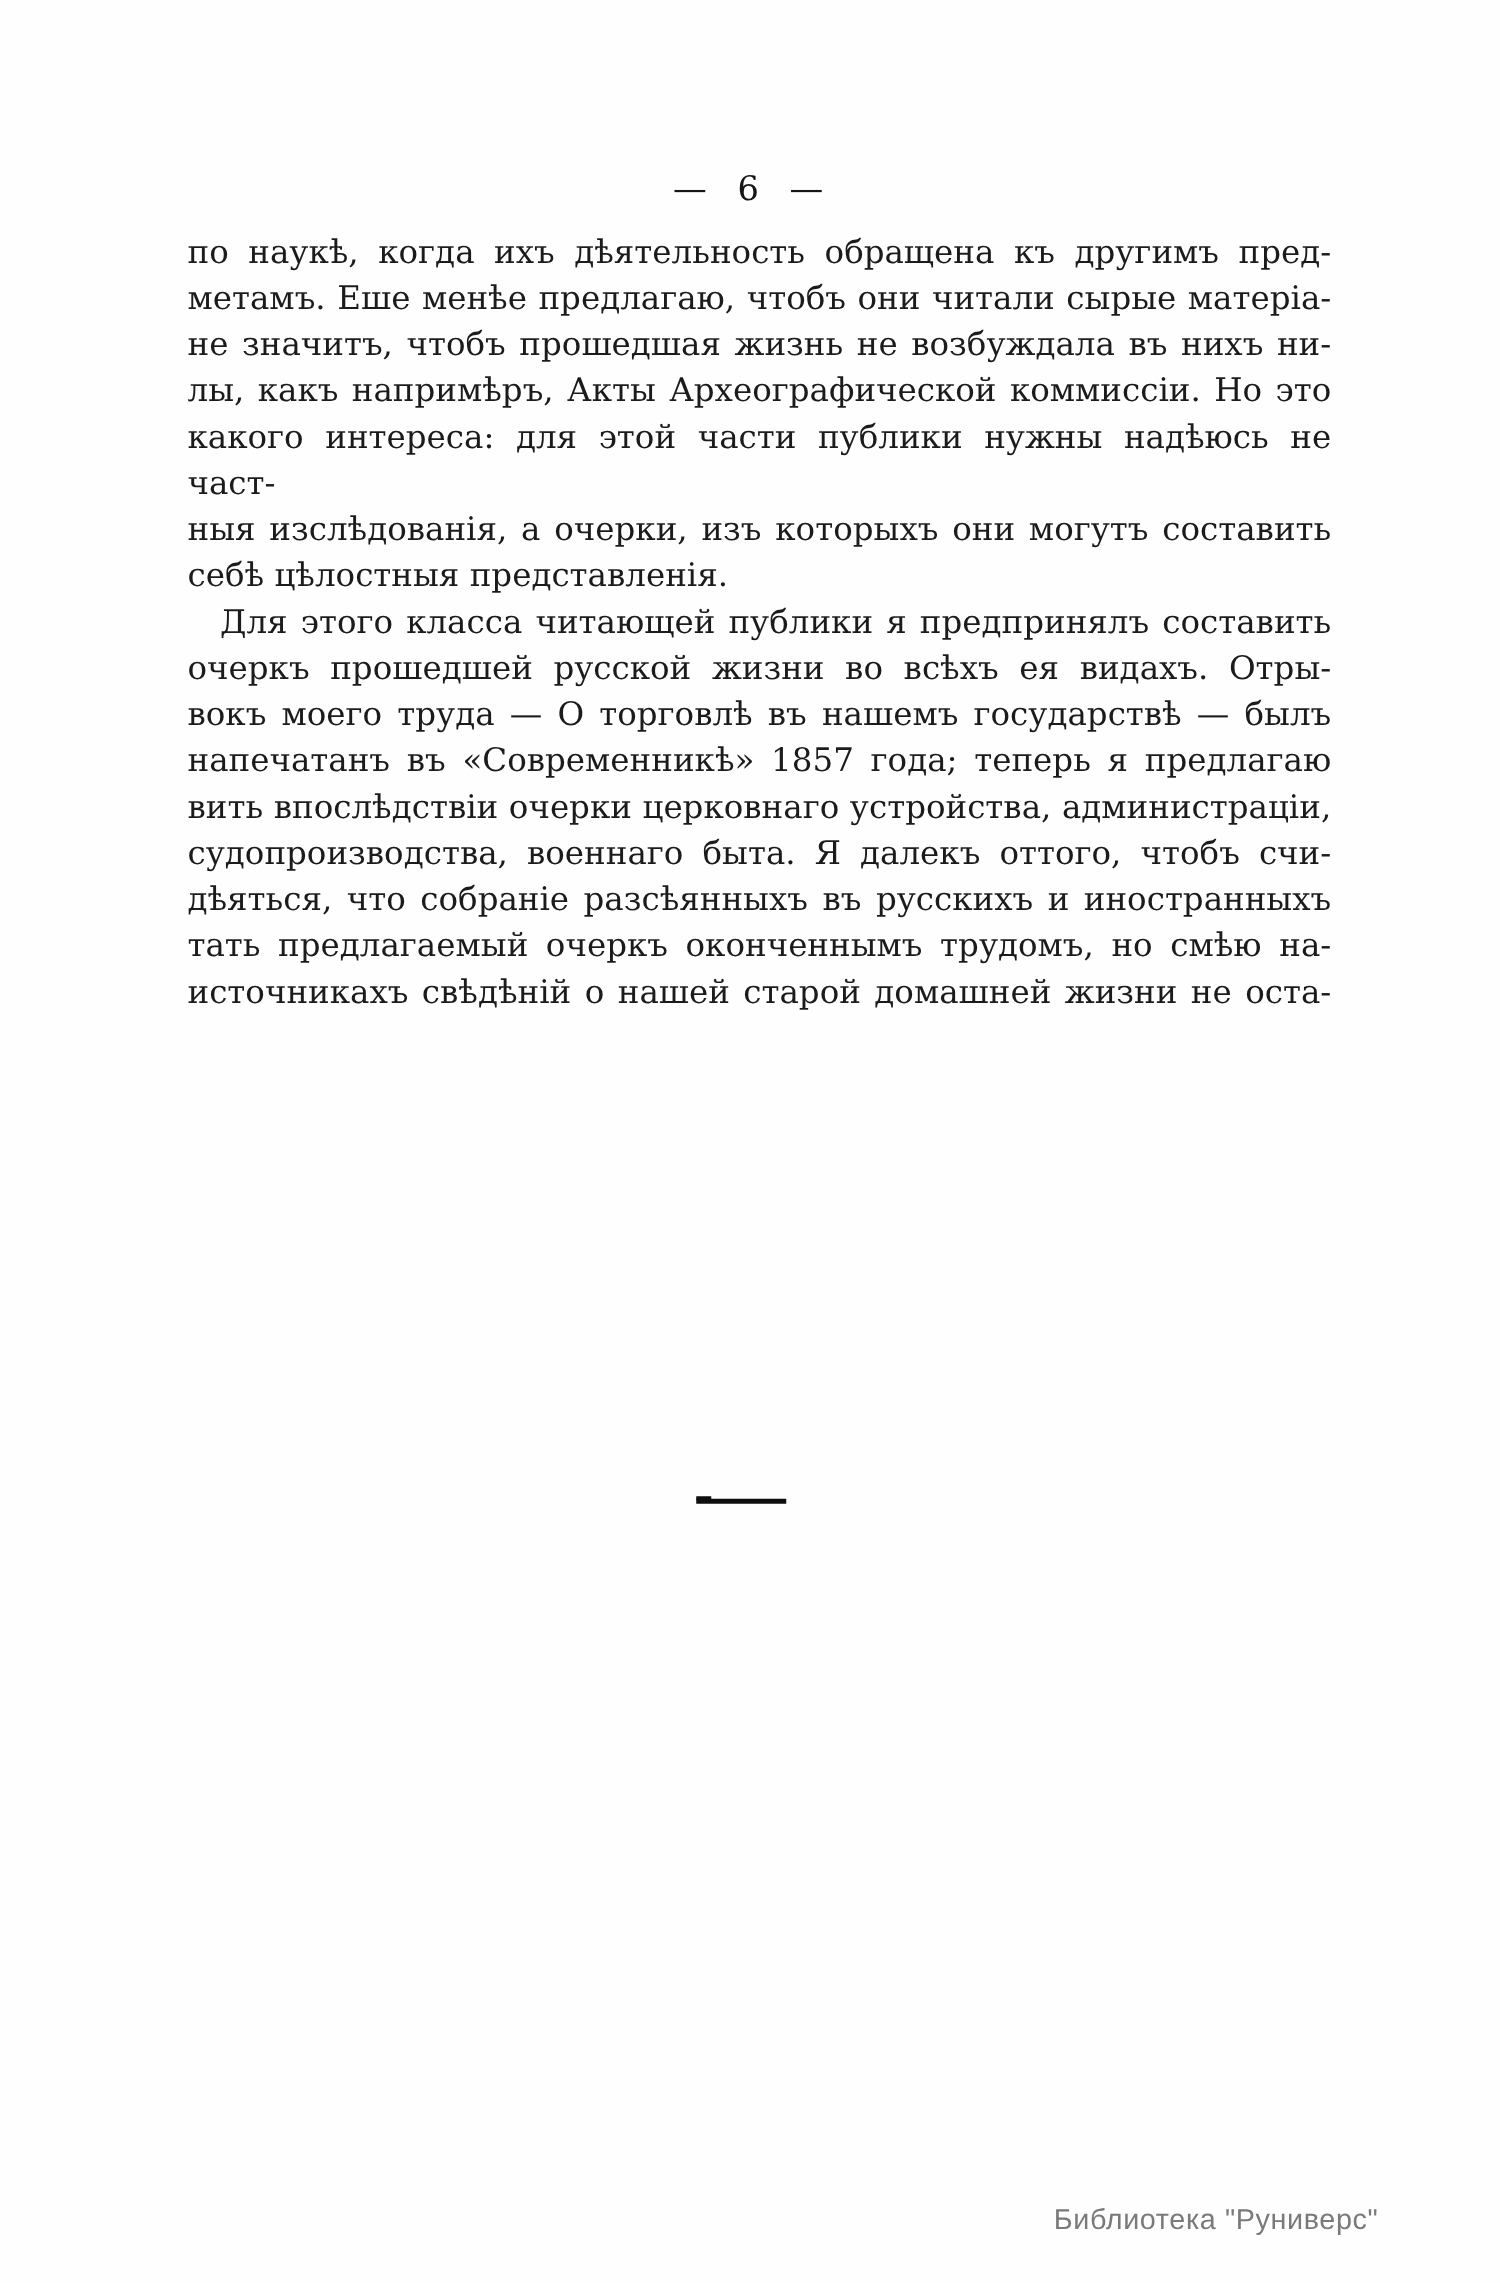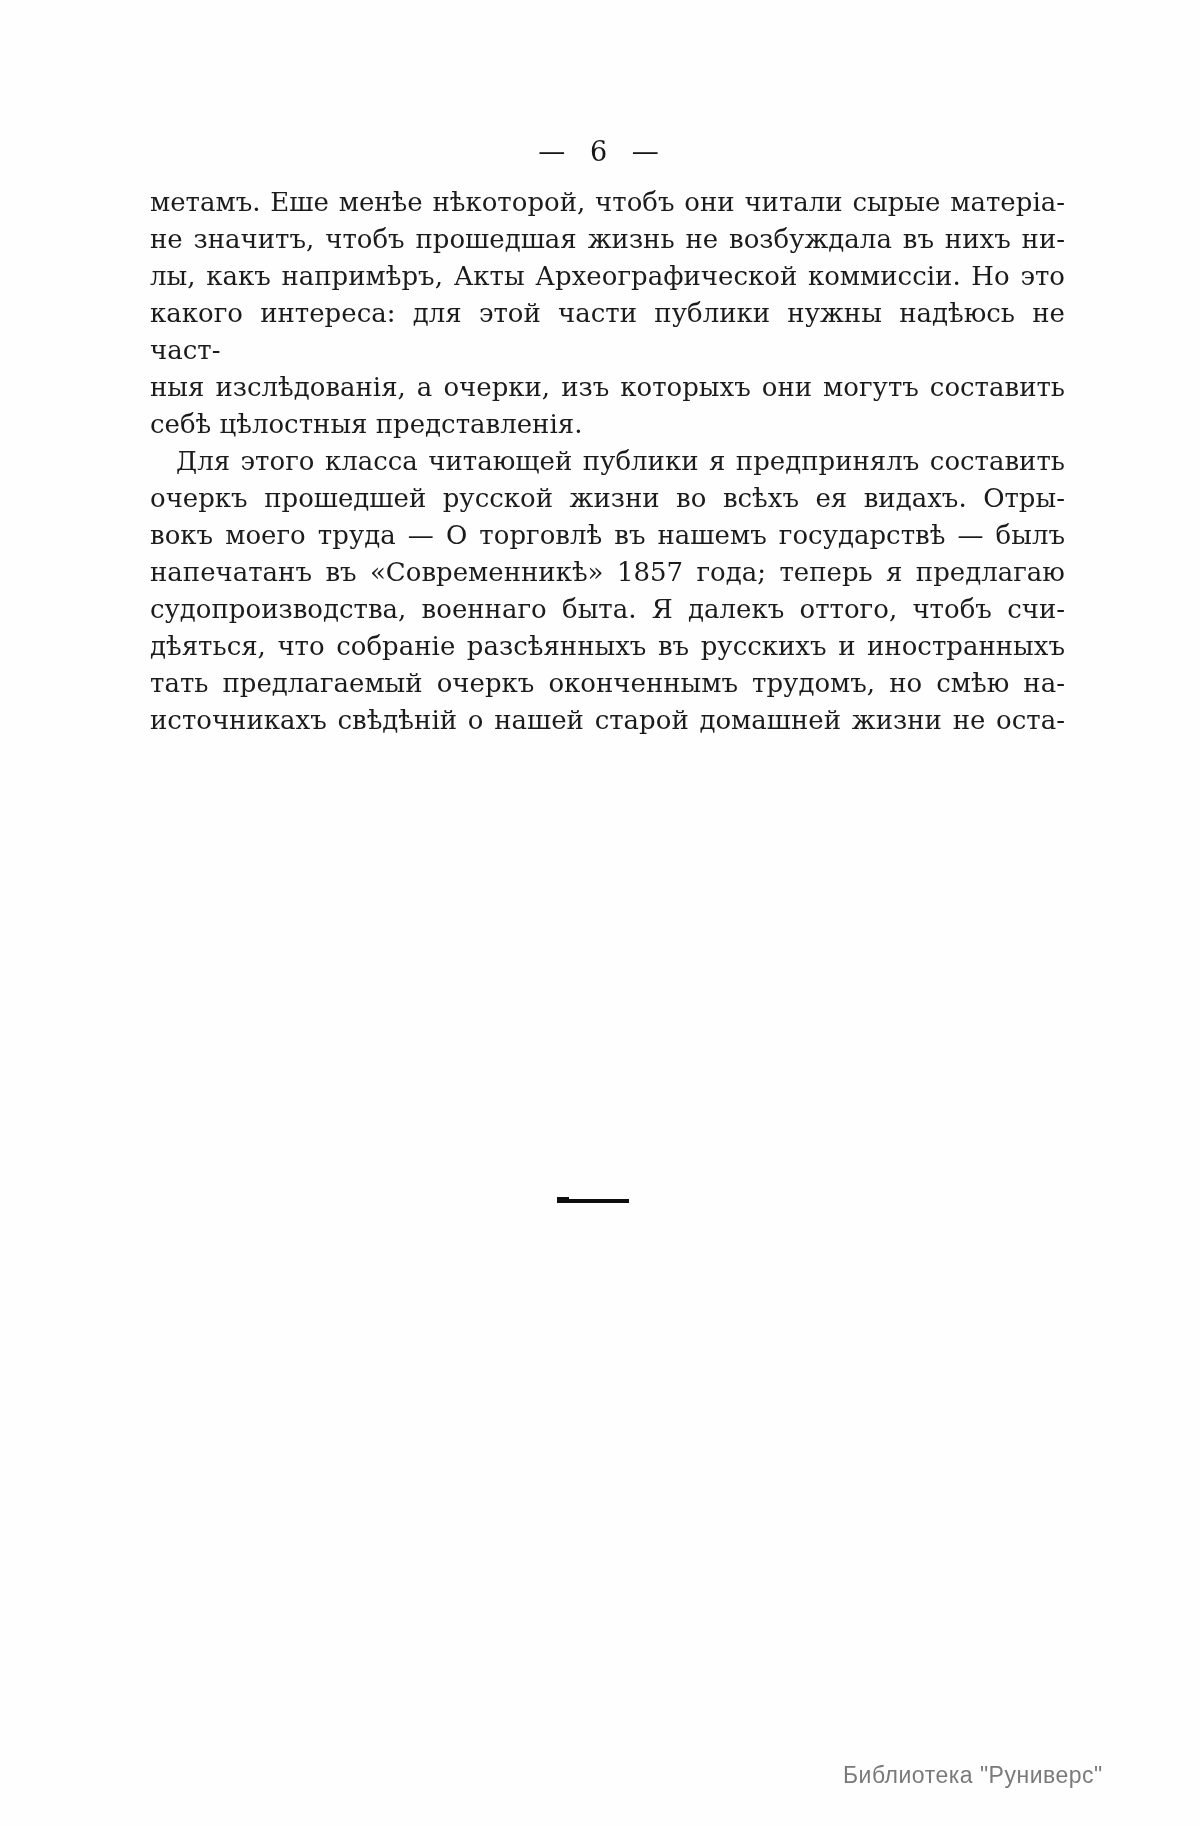--- a/index.html
+++ b/index.html
@@ -72,33 +72,35 @@
 </head>
 <body>
 
 <div class="page">
 
   <div class="page-header">— 6 —</div>
 
   <div class="text-block">
 
     <div class="para">
-      <div class="line just">метамъ. Еше менѣе нѣкоторой, чтобъ они читали сырые матеріа-</div>
+      <div class="line just">по наукѣ, когда ихъ дѣятельность обращена къ другимъ пред-</div>
+      <div class="line just">метамъ. Еше менѣе предлагаю, чтобъ они читали сырые матеріа-</div>
       <div class="line just">не значитъ, чтобъ прошедшая жизнь не возбуждала въ нихъ ни-</div>
       <div class="line just">лы, какъ напримѣръ, Акты Археографической коммиссіи. Но это</div>
       <div class="line just">какого интереса: для этой части публики нужны надѣюсь не част-</div>
       <div class="line just">ныя изслѣдованія, а очерки, изъ которыхъ они могутъ составить</div>
       <div class="line last">себѣ цѣлостныя представленія.</div>
     </div>
 
     <div class="para">
       <div class="line just indent">Для этого класса читающей публики я предпринялъ составить</div>
       <div class="line just">очеркъ прошедшей русской жизни во всѣхъ ея видахъ. Отры-</div>
       <div class="line just">вокъ моего труда — О торговлѣ въ нашемъ государствѣ — былъ</div>
       <div class="line just">напечатанъ въ «Современникѣ» 1857 года; теперь я предлагаю</div>
+      <div class="line just">вить впослѣдствіи очерки церковнаго устройства, администраціи,</div>
       <div class="line just">судопроизводства, военнаго быта. Я далекъ оттого, чтобъ счи-</div>
       <div class="line just">дѣяться, что собраніе разсѣянныхъ въ русскихъ и иностранныхъ</div>
       <div class="line just">тать предлагаемый очеркъ оконченнымъ трудомъ, но смѣю на-</div>
       <div class="line just">источникахъ свѣдѣній о нашей старой домашней жизни не оста-</div>
     </div>
 
   </div>
 
   <div class="divider"></div>
 

